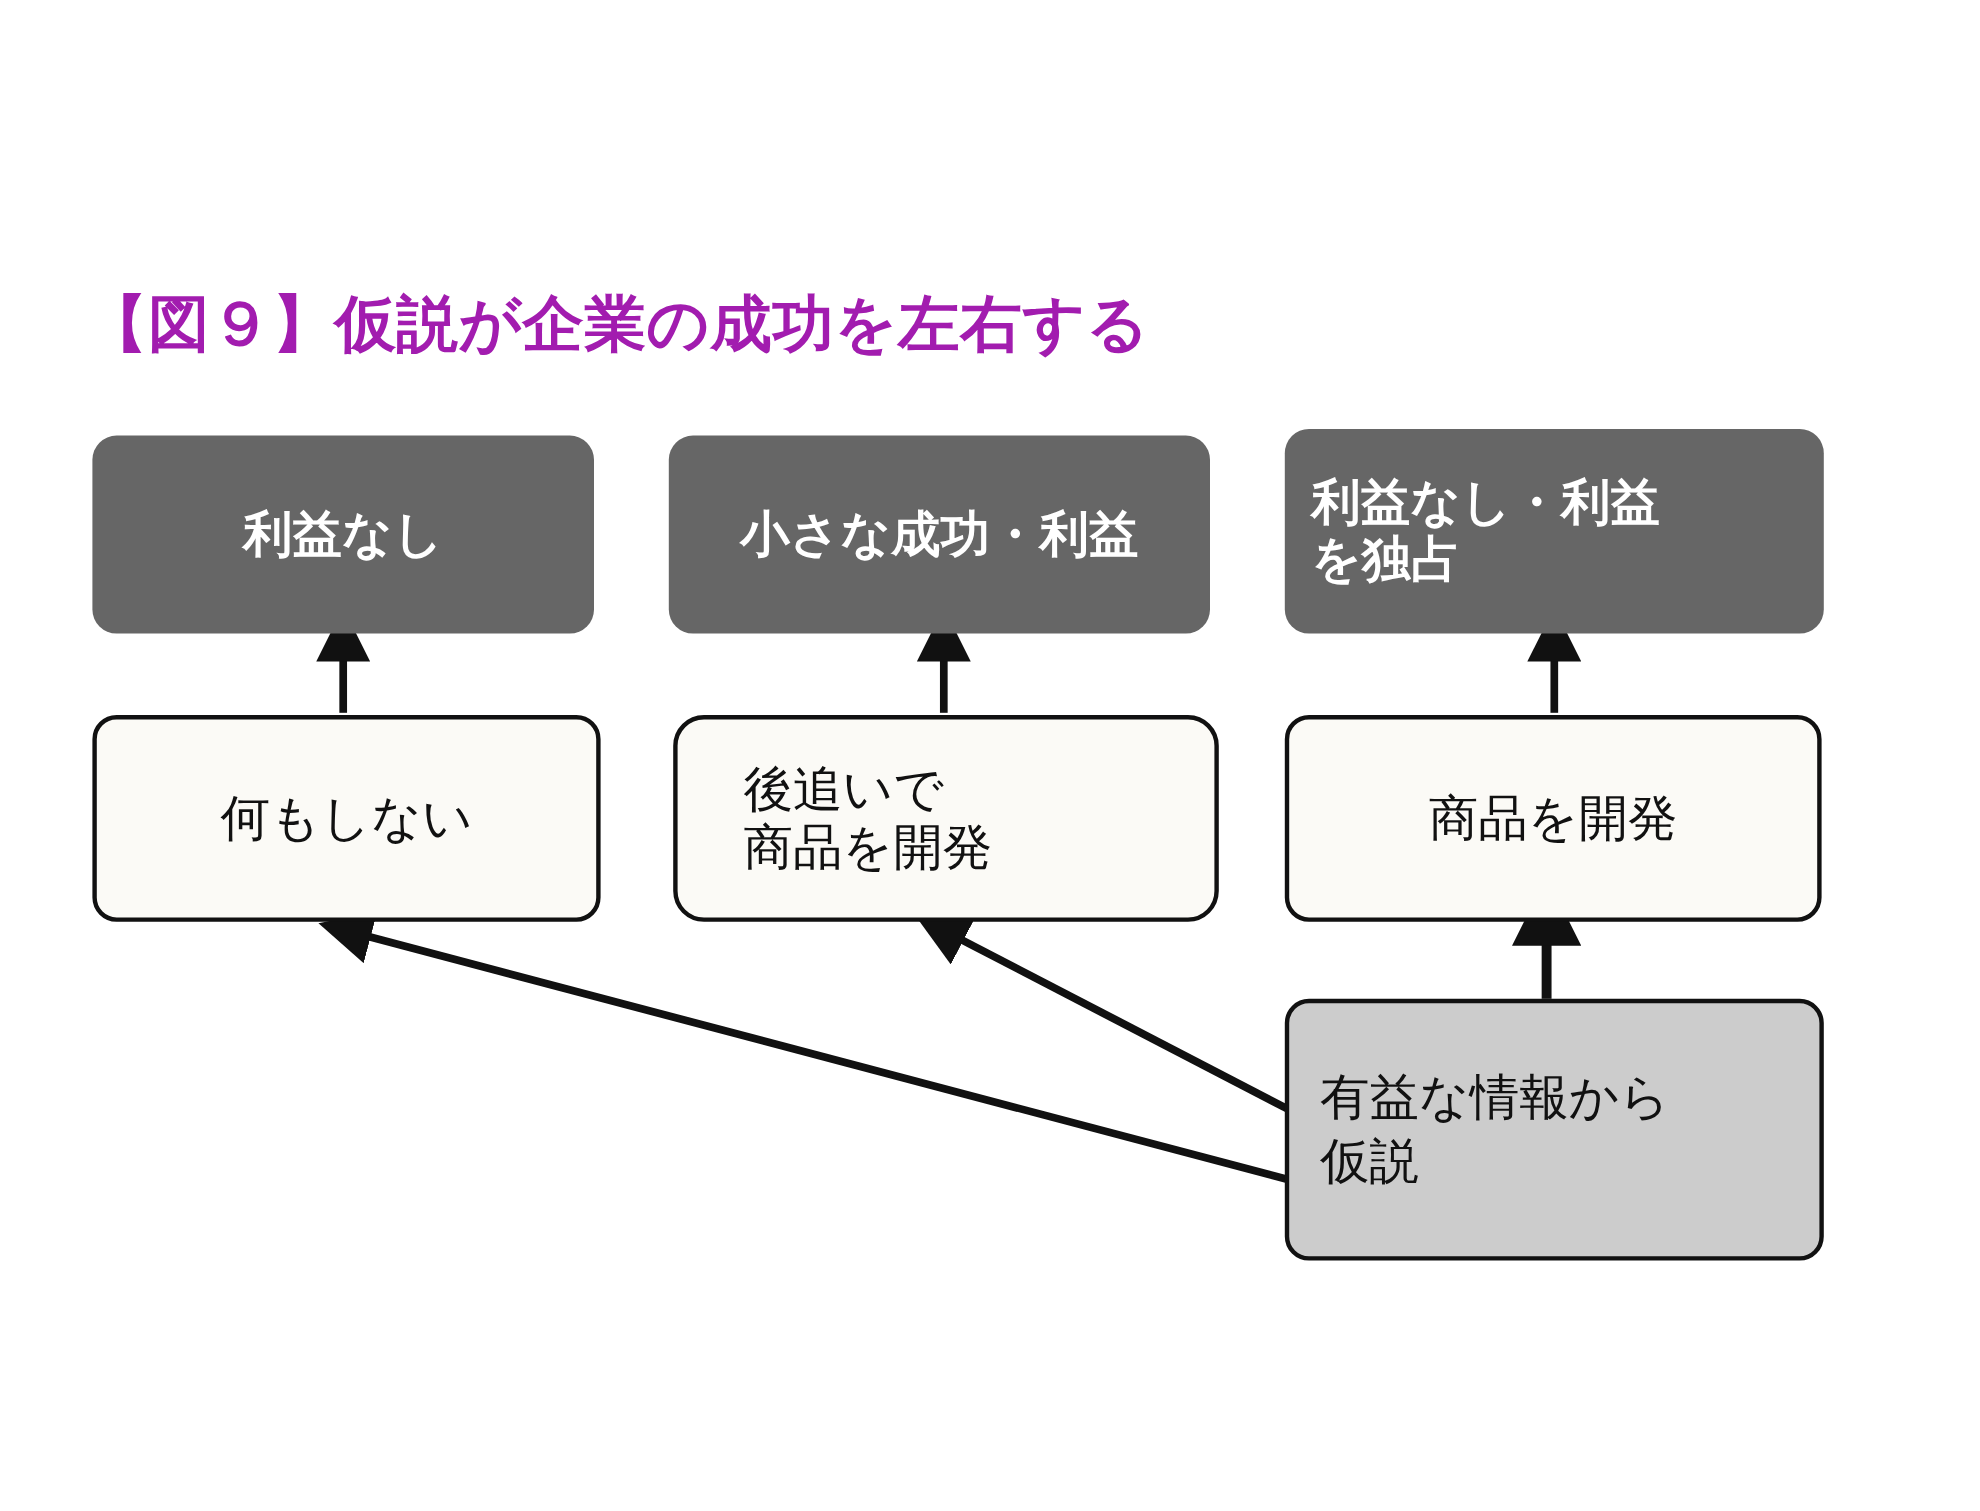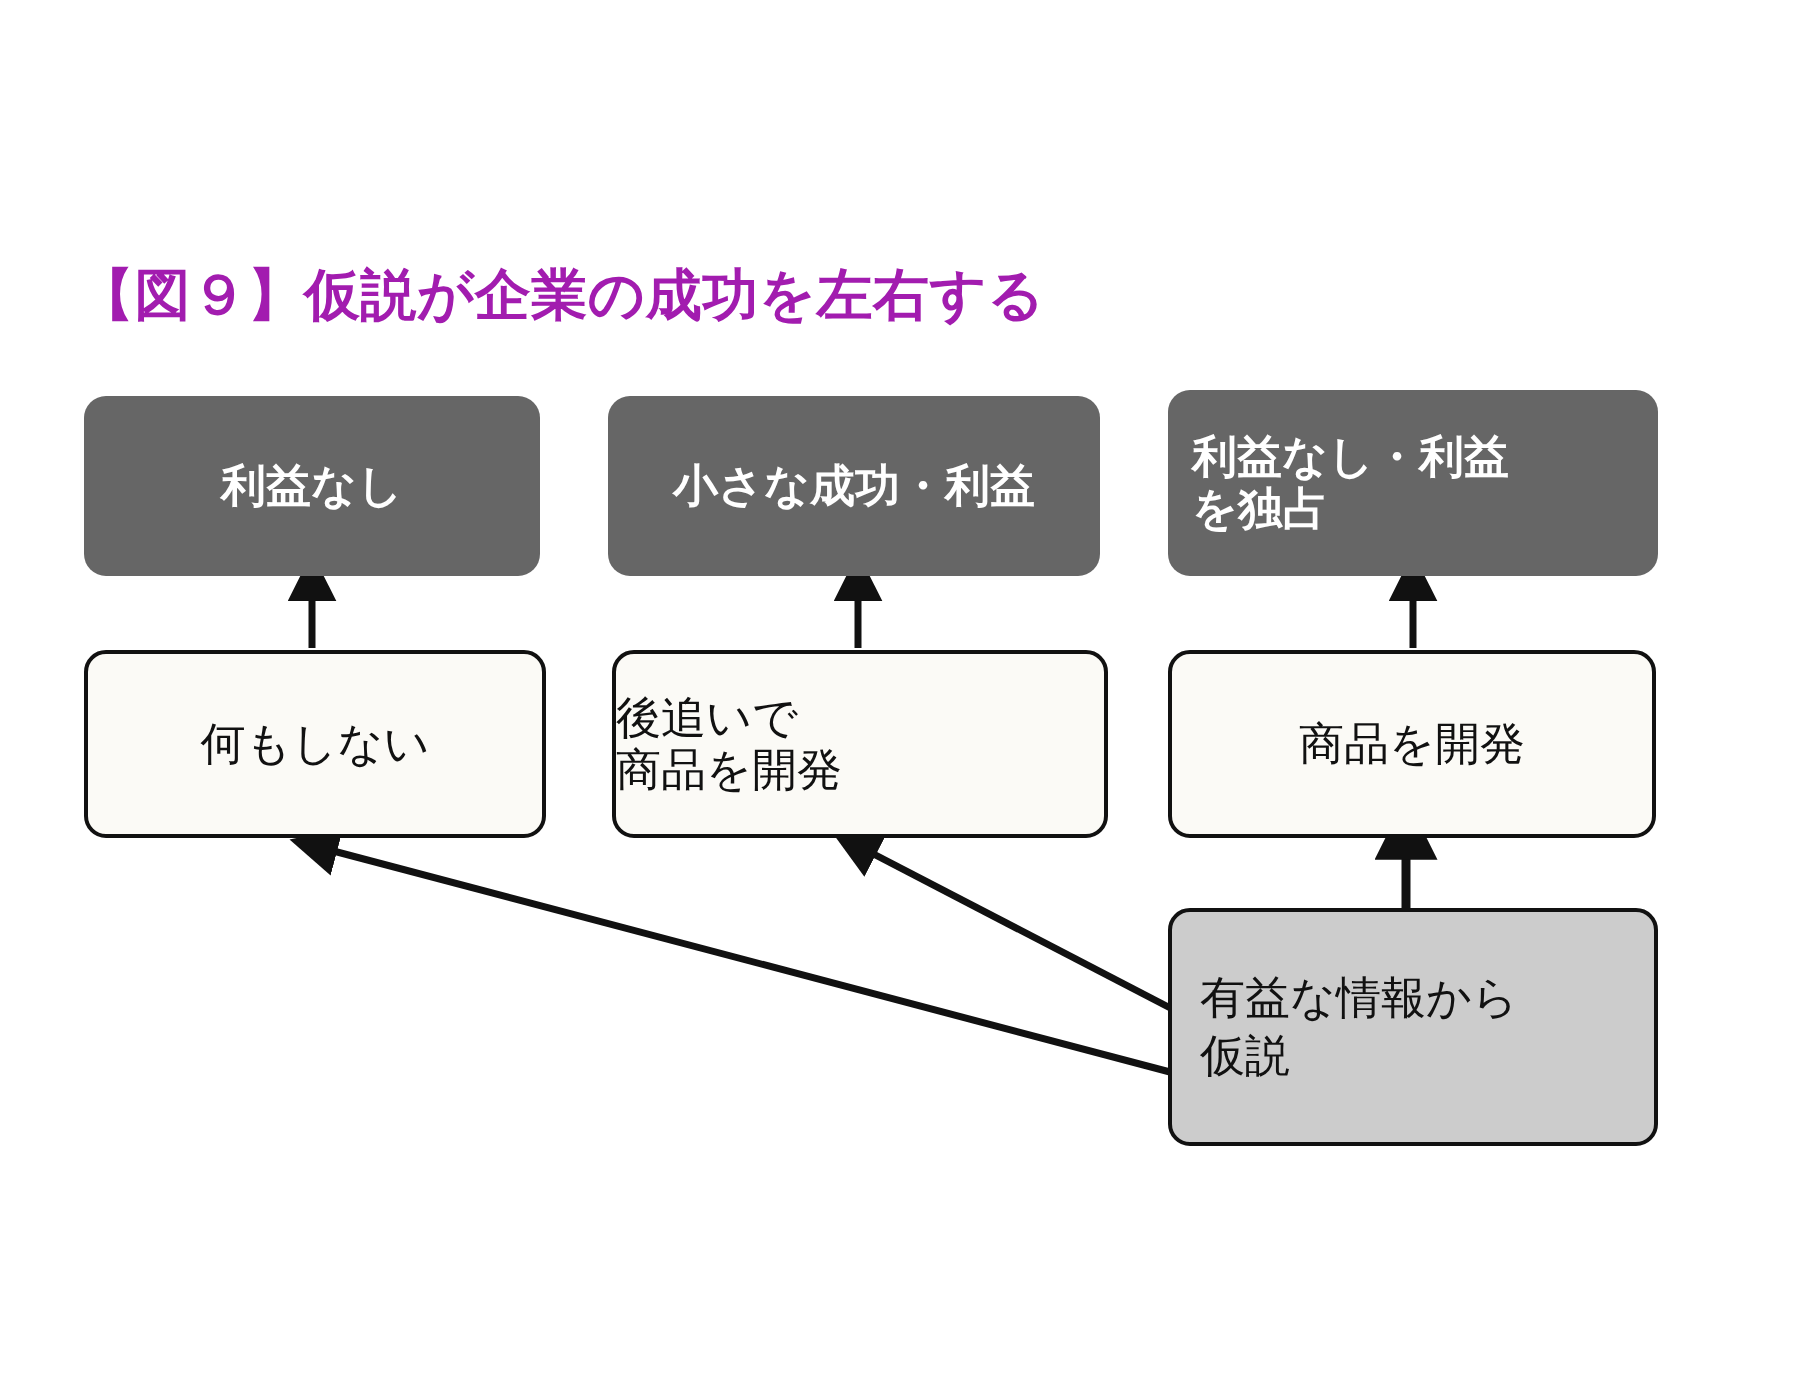--- a/index.html
+++ b/index.html
@@ -82,20 +82,22 @@
     font-weight: normal;
     border: 4px solid #111111;
   }
   .node.action.centered {
     align-items: center;
     text-align: center;
   }
   .node.action.lefted {
     align-items: flex-start;
     text-align: left;
+    padding-left: 60px;
+    border-radius: 28px;
   }
 
   
   .node.source {
     background: #cccccc;
     color: #111111;
     font-size: 45px;
     font-weight: normal;
     border: 4px solid #111111;
     align-items: flex-start;

